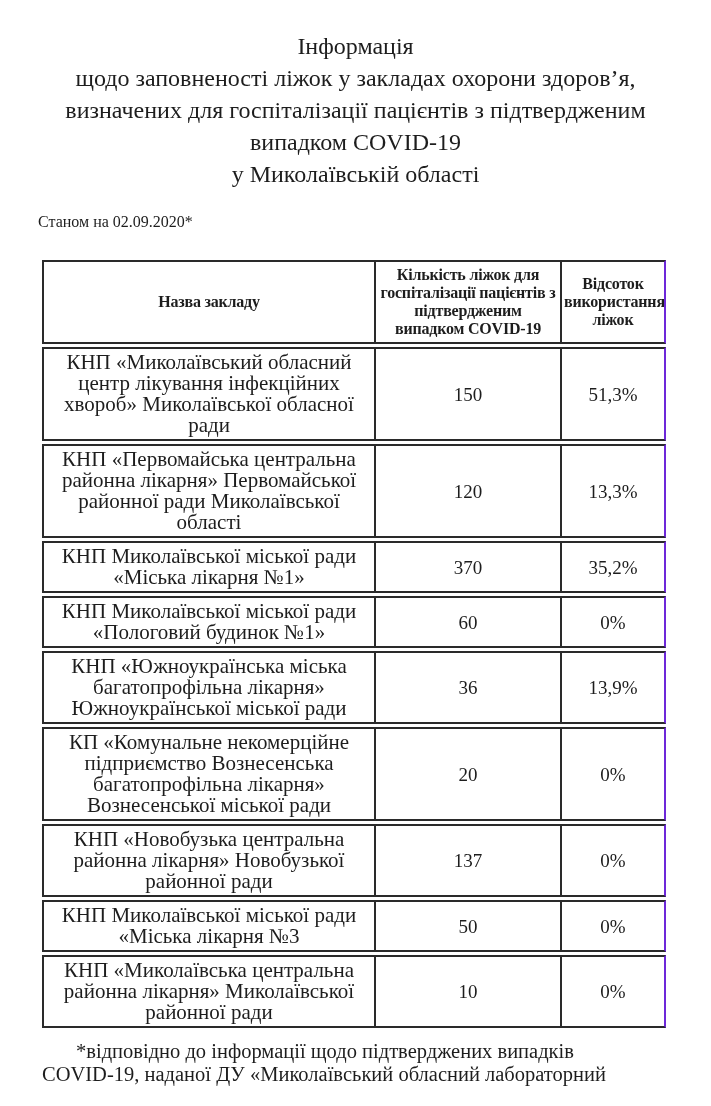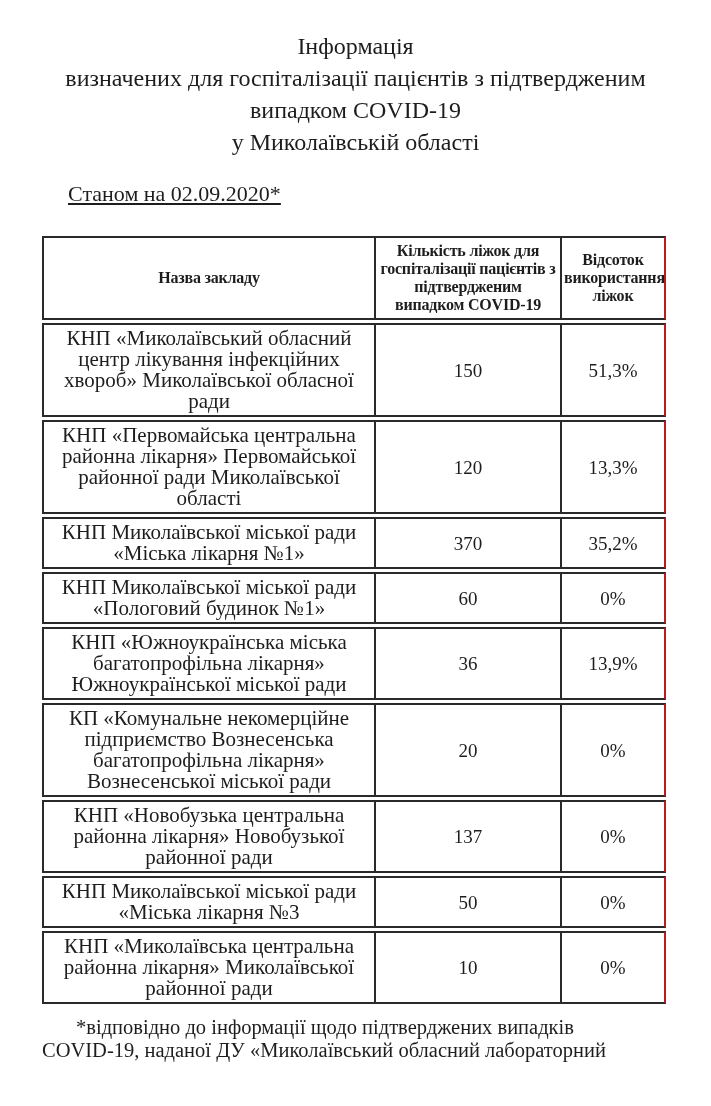--- a/index.html
+++ b/index.html
@@ -12,41 +12,40 @@
     overflow:hidden;
   }
   .title {
     padding-top:30px;
     text-align:center;
     font-size:24px;
     line-height:32px;
   }
   .title-line { white-space:nowrap; }
   .as-of {
-    margin:23px 0 0 68px;
-    font-size:22px;
-    text-decoration:underline;
+    margin:23px 0 0 38px;
+    font-size:16px;
   }
   table.beds {
     margin:26px 0 0 42px;
     table-layout:fixed;
     width:624px;
     border-collapse:separate;
     border-spacing:0 3px;
   }
   th, td {
     box-sizing:border-box;
     border-top:2px solid #2a2a2a;
     border-bottom:2px solid #2a2a2a;
     border-left:2px solid #2a2a2a;
     text-align:center;
     vertical-align:middle;
     overflow:hidden;
   }
-  th:last-child, td:last-child { border-right:2px solid #b91c1c; }
+  th:last-child, td:last-child { border-right:2px solid #6d28d9; }
   th {
     font-weight:bold;
     font-size:16px;
     line-height:18px;
     letter-spacing:-0.2px;
     padding:4px 2px;
   }
   td.facility {
     font-size:21px;
     line-height:21px;
@@ -68,20 +67,21 @@
   .fn-line { text-align:left; }
   .fn-line.indent { text-indent:34px; }
 </style>
 </head>
 <body>
 
 <div class="page">
 
   <div class="title">
     <div class="title-line">Інформація</div>
+    <div class="title-line">щодо заповненості ліжок у закладах охорони здоров’я,</div>
     <div class="title-line">визначених для госпіталізації пацієнтів з підтвердженим</div>
     <div class="title-line">випадком COVID-19</div>
     <div class="title-line">у Миколаївській області</div>
   </div>
 
   <div class="as-of">Станом на 02.09.2020*</div>
 
   <table class="beds">
     <colgroup>
       <col class="col-facility">

